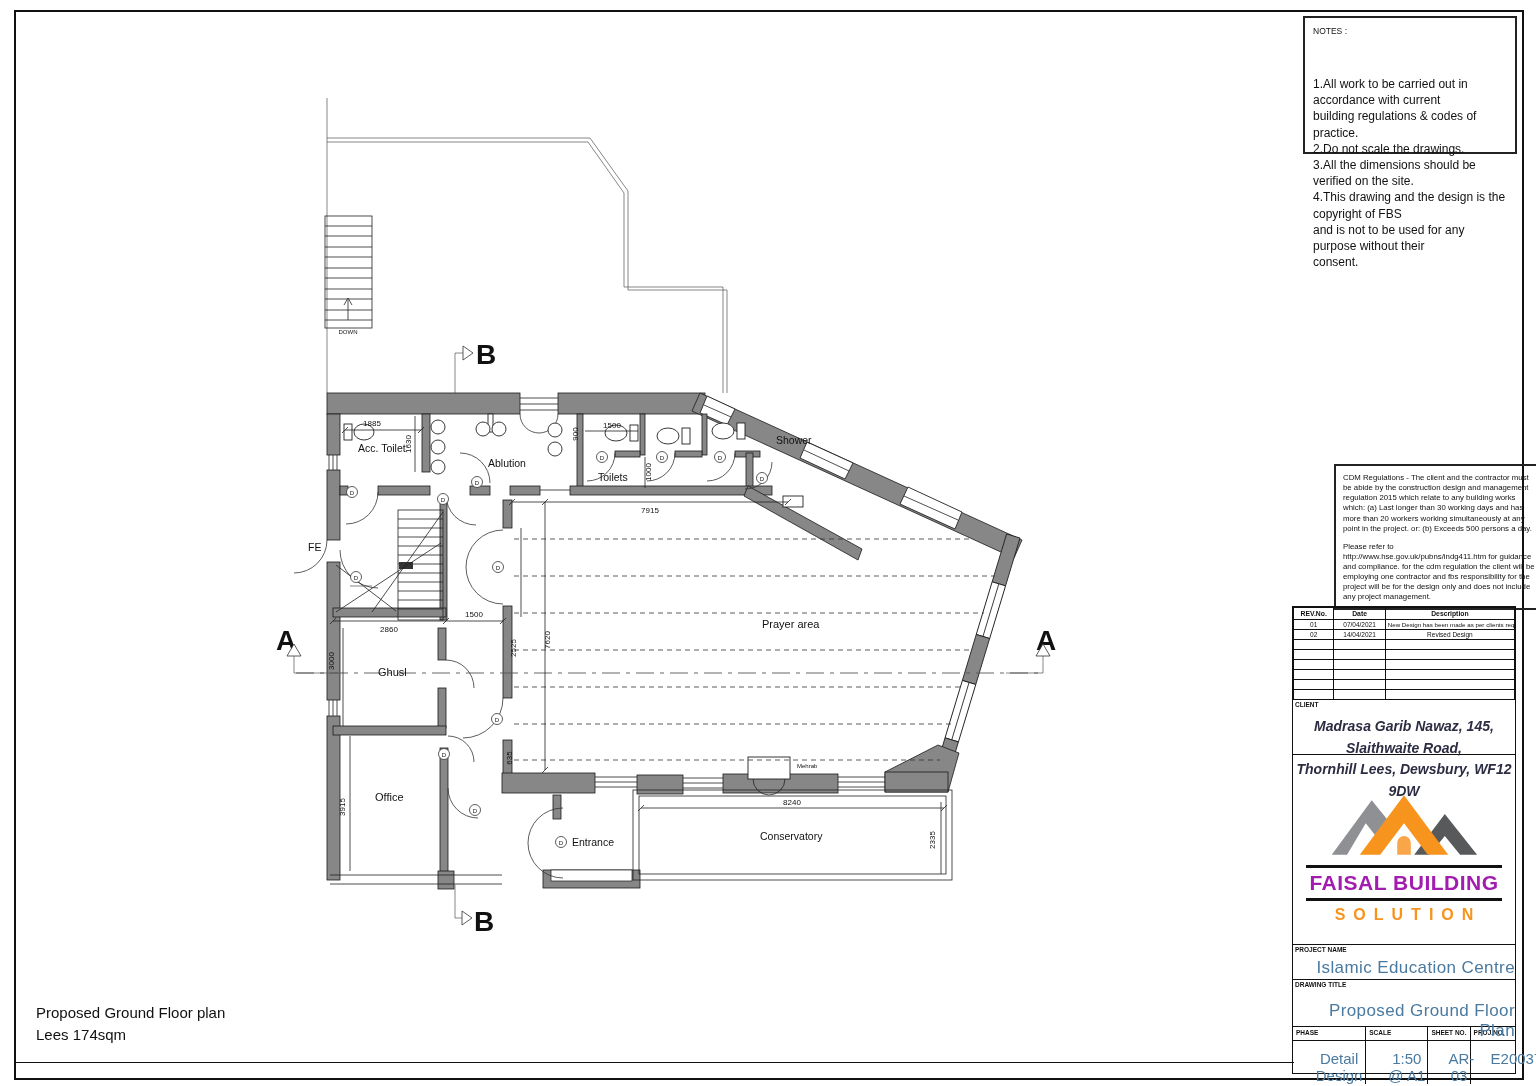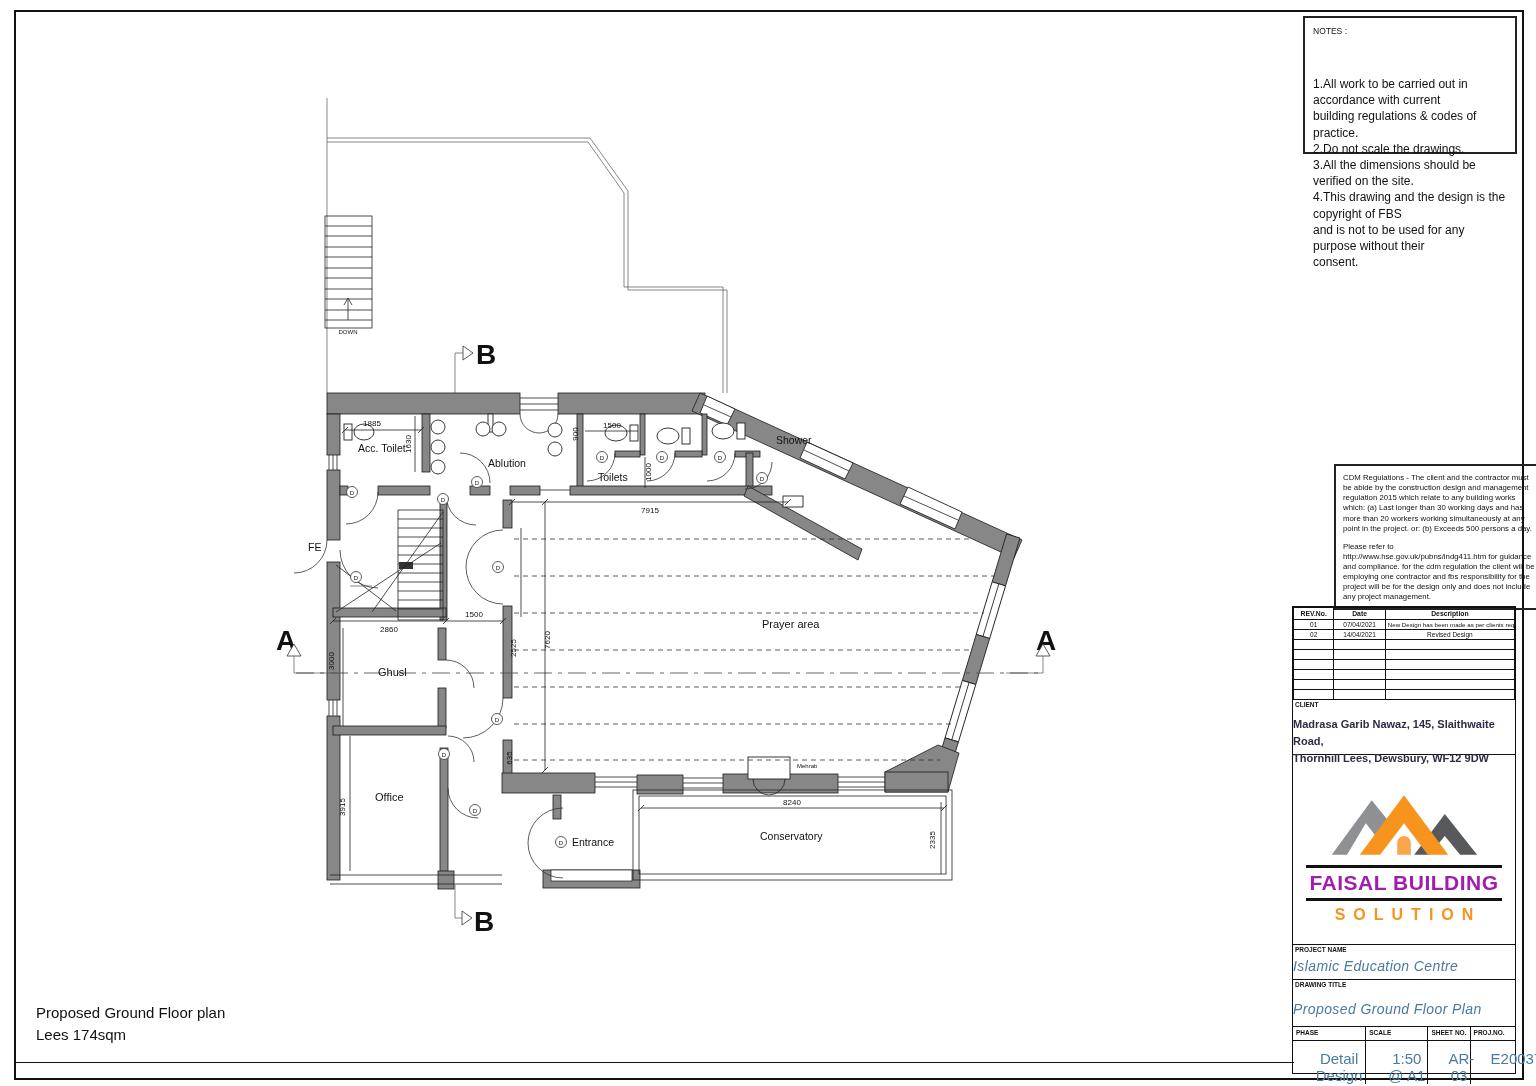--- a/index.html
+++ b/index.html
@@ -15,28 +15,28 @@
   #notes-box .t{font-size:8.5px;font-weight:normal;margin-bottom:14px;}
   #notes-box .b{font-size:12px;line-height:1.35;white-space:pre-line;margin-top:40px;}
   #cdm-box{left:1302px;top:464px;width:196px;height:128px;border:2px solid #222;padding:7px;margin-left:32px;}
   #cdm-box .b{font-size:7.8px;line-height:1.3;white-space:pre-line;}
   #tb{left:1292px;top:606px;width:224px;height:468px;border:1.5px solid #111;display:flex;flex-direction:column;box-sizing:border-box;}
   table.rev{border-collapse:collapse;width:100%;table-layout:fixed;}
   table.rev td,table.rev th{border:1px solid #111;font-size:6.5px;padding:0 2px;height:9px;overflow:hidden;white-space:nowrap;text-align:center;}
   table.rev th{font-weight:bold;height:11px;font-size:6.8px;}
   #client{border-bottom:1.5px solid #111;height:54px;position:relative;}
   #client .lab{position:absolute;left:2px;top:1px;font-size:6.5px;font-weight:bold;}
-  #client .adr{position:absolute;left:0;right:0;top:16px;text-align:left;font-size:11px;font-weight:bold;color:#2c2c42;line-height:1.55;}
+  #client .adr{position:absolute;left:0;right:0;top:16px;text-align:center;font-size:14px;font-weight:bold;color:#2c2c42;line-height:1.55;font-style:italic;}
   #logo{flex:1;display:flex;flex-direction:column;align-items:center;justify-content:center;}
   #logo .rule{width:196px;border-top:3px solid #111;margin:2px 0;}
   #logo .nm{font-size:21px;font-weight:bold;color:#a21caf;letter-spacing:.5px;line-height:1.2;}
   #logo .sub{font-size:16px;font-weight:bold;color:#f7941e;letter-spacing:8px;text-indent:8px;margin-top:3px;}
   .tbsec{border-top:1.5px solid #111;position:relative;}
   .tbsec .lab{position:absolute;left:2px;top:1px;font-size:6.5px;font-weight:bold;}
-  .tbsec .val{position:absolute;left:0;right:0;text-align:left;color:#4a7aa0;font-size:14px;letter-spacing:.4px;font-style:italic;}
+  .tbsec .val{position:absolute;left:0;right:0;text-align:right;color:#4a7aa0;font-size:17px;letter-spacing:.4px;}
   #sec-project{height:34px;} #sec-project .val{top:13px;}
   #sec-drawing{height:46px;} #sec-drawing .val{top:21px;}
   #phase-grid{border-top:1.5px solid #111;display:grid;grid-template-columns:33% 28% 19% 20%;height:46px;}
   #phase-grid .h{border-right:1px solid #111;border-bottom:1px solid #111;font-size:6.5px;font-weight:bold;padding:2px 0 0 3px;height:14px;box-sizing:border-box;}
   #phase-grid .v{border-right:1px solid #111;color:#4a7aa0;font-size:15px;text-align:center;padding-top:9px;margin-left:20px;}
   #phase-grid .last{border-right:none;}
   
   svg text{font-family:"Liberation Sans","DejaVu Sans",sans-serif;fill:#111;}
   .wall{fill:#878787;stroke:#1a1a1a;stroke-width:.8;}
   .thin{stroke:#222;stroke-width:.8;fill:none;}

